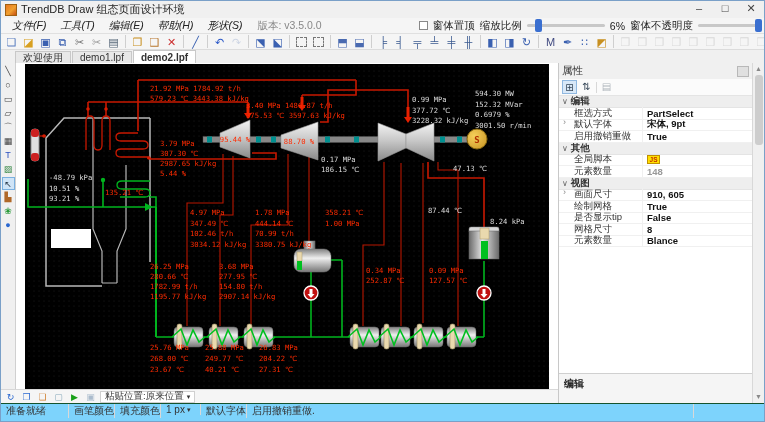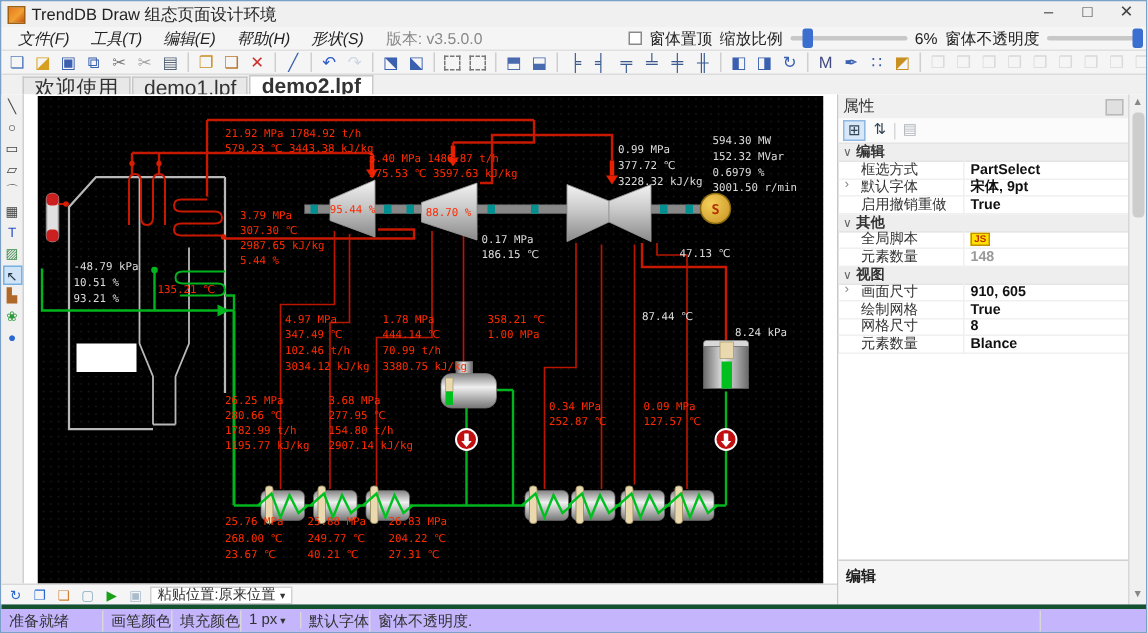--- a/index.html
+++ b/index.html
@@ -26,21 +26,21 @@
 
   
   .toolbar { height:17px; display:flex; align-items:center; background:#f5f5f5; border-top:1px solid #e0e0e0; border-bottom:1px solid #dcdcdc; padding-left:2px; flex:0 0 auto; overflow:hidden; }
   .tbi { width:17px; height:16px; text-align:center; line-height:16px; font-size:11px; flex:0 0 auto; }
   .tbi.disabled { opacity:.45; }
   .tbi.box-dashed { width:11px; height:10px; border:1px dashed #777; margin:0 3px; }
   .tbsep { width:1px; height:13px; background:#cfcfcf; margin:0 3px; flex:0 0 auto; }
 
   
   .tabbar { height:13px; display:flex; align-items:flex-end; background:#f0f0f0; padding-left:14px; flex:0 0 auto; }
-  .tab { font-size:14px; padding:0 7px; height:12px; line-height:12px; border:1px solid #c8c8c8; border-bottom:none; background:#e8e8e8; color:#333; margin-right:1px; }
+  .tab { font-size:10px; padding:0 7px; height:12px; line-height:12px; border:1px solid #c8c8c8; border-bottom:none; background:#e8e8e8; color:#333; margin-right:1px; }
   .tab.active { background:#fff; font-weight:bold; height:13px; line-height:13px; }
 
   
   .main { flex:1 1 auto; display:flex; min-height:0; background:#fff; }
   .leftcol { display:flex; flex-direction:column; width:557px; flex:0 0 auto; }
   .leftrow { display:flex; flex:1 1 auto; min-height:0; }
   .toolstrip { width:15px; background:#f0f0f0; border-right:1px solid #d0d0d0; display:flex; flex-direction:column; align-items:center; padding-top:2px; gap:1px; flex:0 0 auto; }
   .lsi { width:13px; height:13px; font-size:9px; line-height:13px; text-align:center; }
   .lsi.selected { background:#cfe4f7; border:1px solid #7ab0e0; }
   .canvaswrap { flex:1 1 auto; background:#fff; padding:1px 0 0 9px; }
@@ -73,21 +73,21 @@
   .sarrow { font-size:7px; color:#888; height:12px; line-height:12px; }
   .sthumb { width:8px; height:70px; background:#cdcdcd; border-radius:3px; }
   .sfill { flex:1; }
 
   
   .bottombar { height:14px; background:#f5f5f5; border-top:1px solid #d8d8d8; display:flex; align-items:center; padding-left:3px; gap:3px; flex:0 0 auto; }
   .bbi { width:13px; height:12px; font-size:9px; line-height:12px; text-align:center; }
   .pastebox { display:flex; align-items:center; gap:3px; font-size:9.5px; color:#333; padding:0 4px; border:1px solid #d0d0d0; background:#fff; height:12px; }
 
   
-  .statusbar { height:18px; background:#c4b5fd; border-top:3px solid #14532d; display:flex; align-items:center; font-size:10px; color:#333; flex:0 0 auto; }
+  .statusbar { height:18px; background:#7dd3fc; border-top:1px solid #14532d; display:flex; align-items:flex-start; font-size:10px; color:#333; flex:0 0 auto; }
   .seg { display:flex; align-items:center; padding:0 5px; border-right:1px solid #d8d8d8; overflow:hidden; white-space:nowrap; }
   .grip { width:8px; background:
     linear-gradient(135deg, transparent 50%, #b0b0b0 50%, #b0b0b0 60%, transparent 60%, transparent 75%, #b0b0b0 75%, #b0b0b0 85%, transparent 85%); }
 </style>
 </head>
 <body>
 
 <div class="window">
 
   <div class="titlebar">
@@ -472,20 +472,24 @@
           </div>
           <div class="prow">
             <div class="plabel"><span class="pexp">›</span>画面尺寸</div>
             <div class="pvalue">910, 605</div>
           </div>
           <div class="prow">
             <div class="plabel">绘制网格</div>
             <div class="pvalue">True</div>
           </div>
           <div class="prow">
+            <div class="plabel">是否显示tip</div>
+            <div class="pvalue">False</div>
+          </div>
+          <div class="prow">
             <div class="plabel">网格尺寸</div>
             <div class="pvalue">8</div>
           </div>
           <div class="prow">
             <div class="plabel">元素数量</div>
             <div class="pvalue">Blance</div>
           </div>
         </div>
       <div class="pfill"></div>
       <div class="pdesc">
@@ -503,17 +507,17 @@
 
   <div class="statusbar">
     <div class="seg" style="width:68px">准备就绪</div>
     <div class="seg" style="width:46px">画笔颜色</div>
     <div class="seg" style="width:46px">填充颜色</div>
     <div class="seg" style="width:40px">
       <span>1 px</span>
         <span style="font-size:7px;margin-left:2px">▾</span>
     </div>
     <div class="seg" style="width:46px">默认字体</div>
-    <div class="seg" style="flex:1">窗体不透明度.</div>
+    <div class="seg" style="flex:1">启用撤销重做.</div>
     <div class="seg" style="width:62px"></div>
     <div class="grip"></div>
   </div>
 </div>
 
 </body></html>

